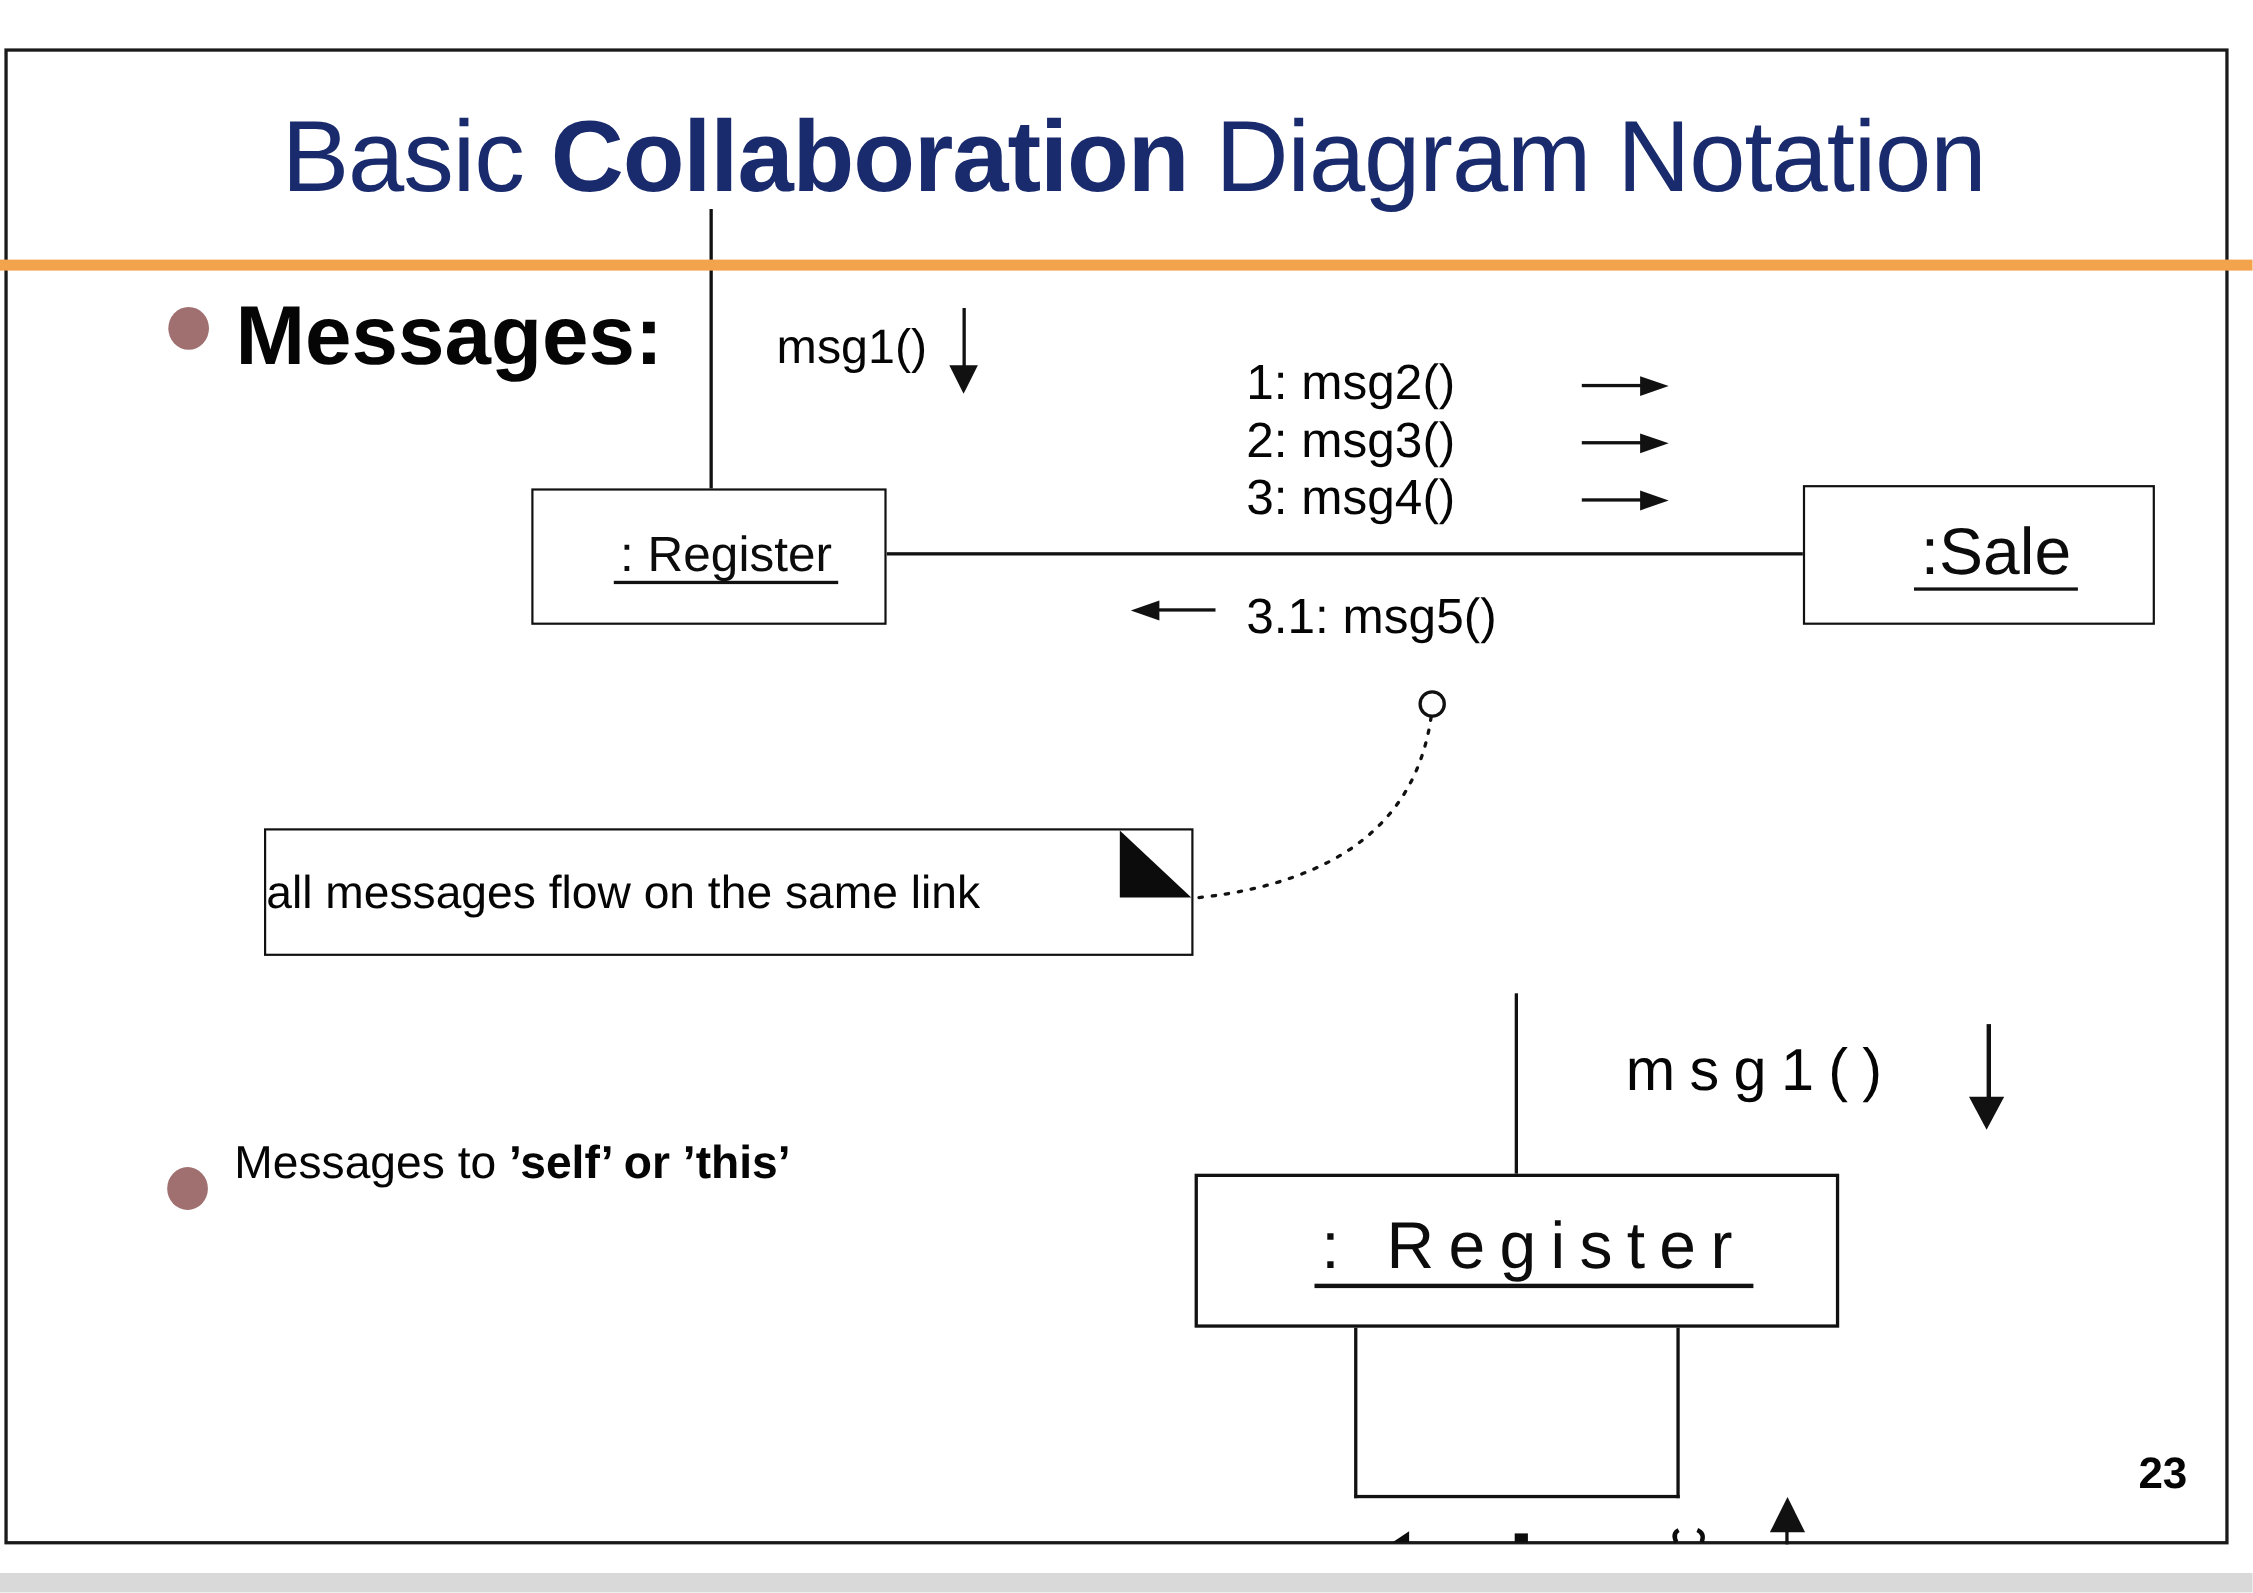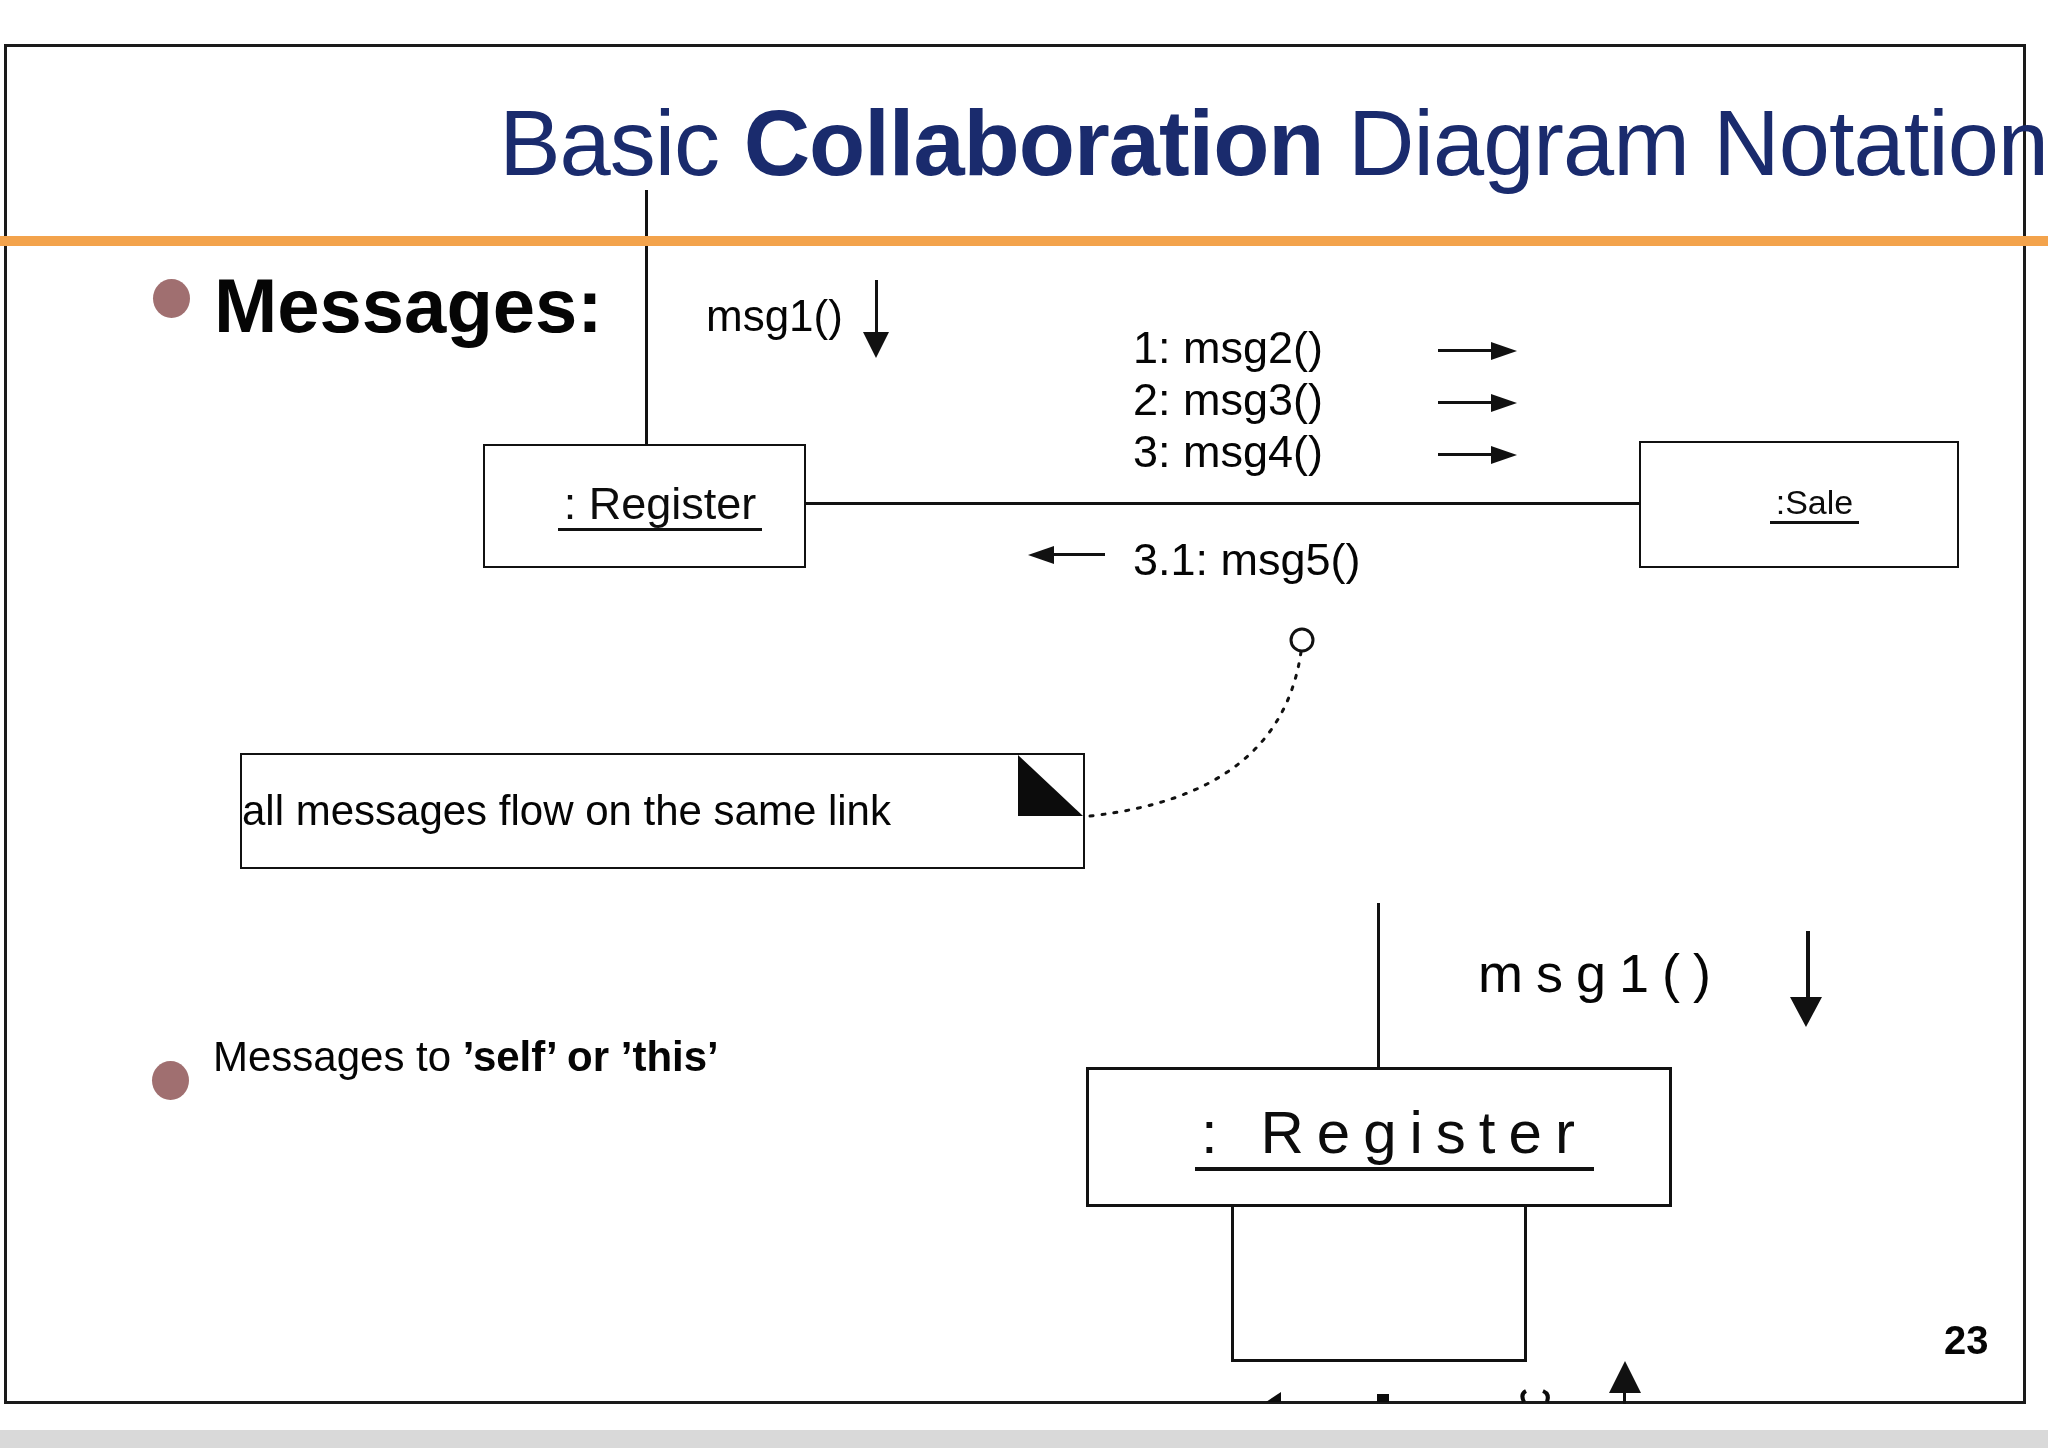--- a/index.html
+++ b/index.html
@@ -7,40 +7,40 @@
   }
   *{box-sizing:border-box;}
   html,body{margin:0;padding:0;background:#fff;}
   body{font-family:"Liberation Sans","DejaVu Sans",sans-serif;color:var(--ink);}
   #slide{position:relative;width:2048px;height:1448px;background:#fff;overflow:hidden;}
 
   .frame{position:absolute;left:4px;top:44px;width:2022px;height:1360px;
          border:3px solid #1a1a1a;background:transparent;z-index:0;}
   .bottom-strip{position:absolute;left:0;top:1430px;width:2048px;height:18px;background:#d9d9d9;z-index:0;}
 
-  .title{position:absolute;left:0;top:95px;width:2048px;text-align:right;
+  .title{position:absolute;left:0;top:95px;width:2048px;text-align:center;
          font-size:92px;line-height:1.05;color:var(--title);letter-spacing:-1px;white-space:nowrap;z-index:2;padding-left:13px;}
   .title b{font-weight:bold;}
   .divider{position:absolute;left:0;top:236px;width:2048px;height:10px;background:var(--accent);z-index:5;}
 
   .bullet-dot{position:absolute;width:37px;height:39px;border-radius:50%;background:var(--bullet);z-index:2;}
   .dot1{left:153px;top:279px;}
   .dot2{left:152px;top:1061px;}
   .bullet-text{position:absolute;white-space:nowrap;line-height:1;color:#050505;z-index:2;}
   .b1{left:214px;top:268px;font-size:76px;font-weight:bold;}
   .b2{left:213px;top:1036px;font-size:42px;}
   .b2 b{font-weight:bold;}
 
   .vline,.hline{position:absolute;background:#111;z-index:1;}
 
   .objbox{position:absolute;border:2px solid #111;background:#fff;display:flex;
           align-items:center;justify-content:center;z-index:2;padding-left:31px;}
   .objbox .u{border-bottom:3px solid #111;padding:0 6px 2px 6px;line-height:1;}
   .box-register1{left:483px;top:444px;width:323px;height:124px;font-size:45px;}
-  .box-sale{left:1639px;top:441px;width:320px;height:127px;font-size:34px;}
+  .box-sale{left:1639px;top:441px;width:320px;height:127px;font-size:60px;}
   .box-register2{left:1086px;top:1067px;width:586px;height:140px;font-size:60px;border-width:3px;}
   .box-register2 .u{letter-spacing:13px;border-bottom-width:4px;padding-bottom:4px;}
 
   .lbl{position:absolute;white-space:nowrap;line-height:1;z-index:2;color:#050505;}
   .msg1a{left:706px;top:294px;font-size:44px;}
   .fm{left:1133px;font-size:45px;}
   .fm0{top:325px;} .fm1{top:377px;} .fm2{top:429px;}
   .rm{left:1133px;top:537px;font-size:45px;}
   .msg1b{left:1478px;top:946px;font-size:54px;letter-spacing:13px;}
   .pagenum{left:1944px;top:1320px;font-size:40px;font-weight:bold;text-align:right;}

